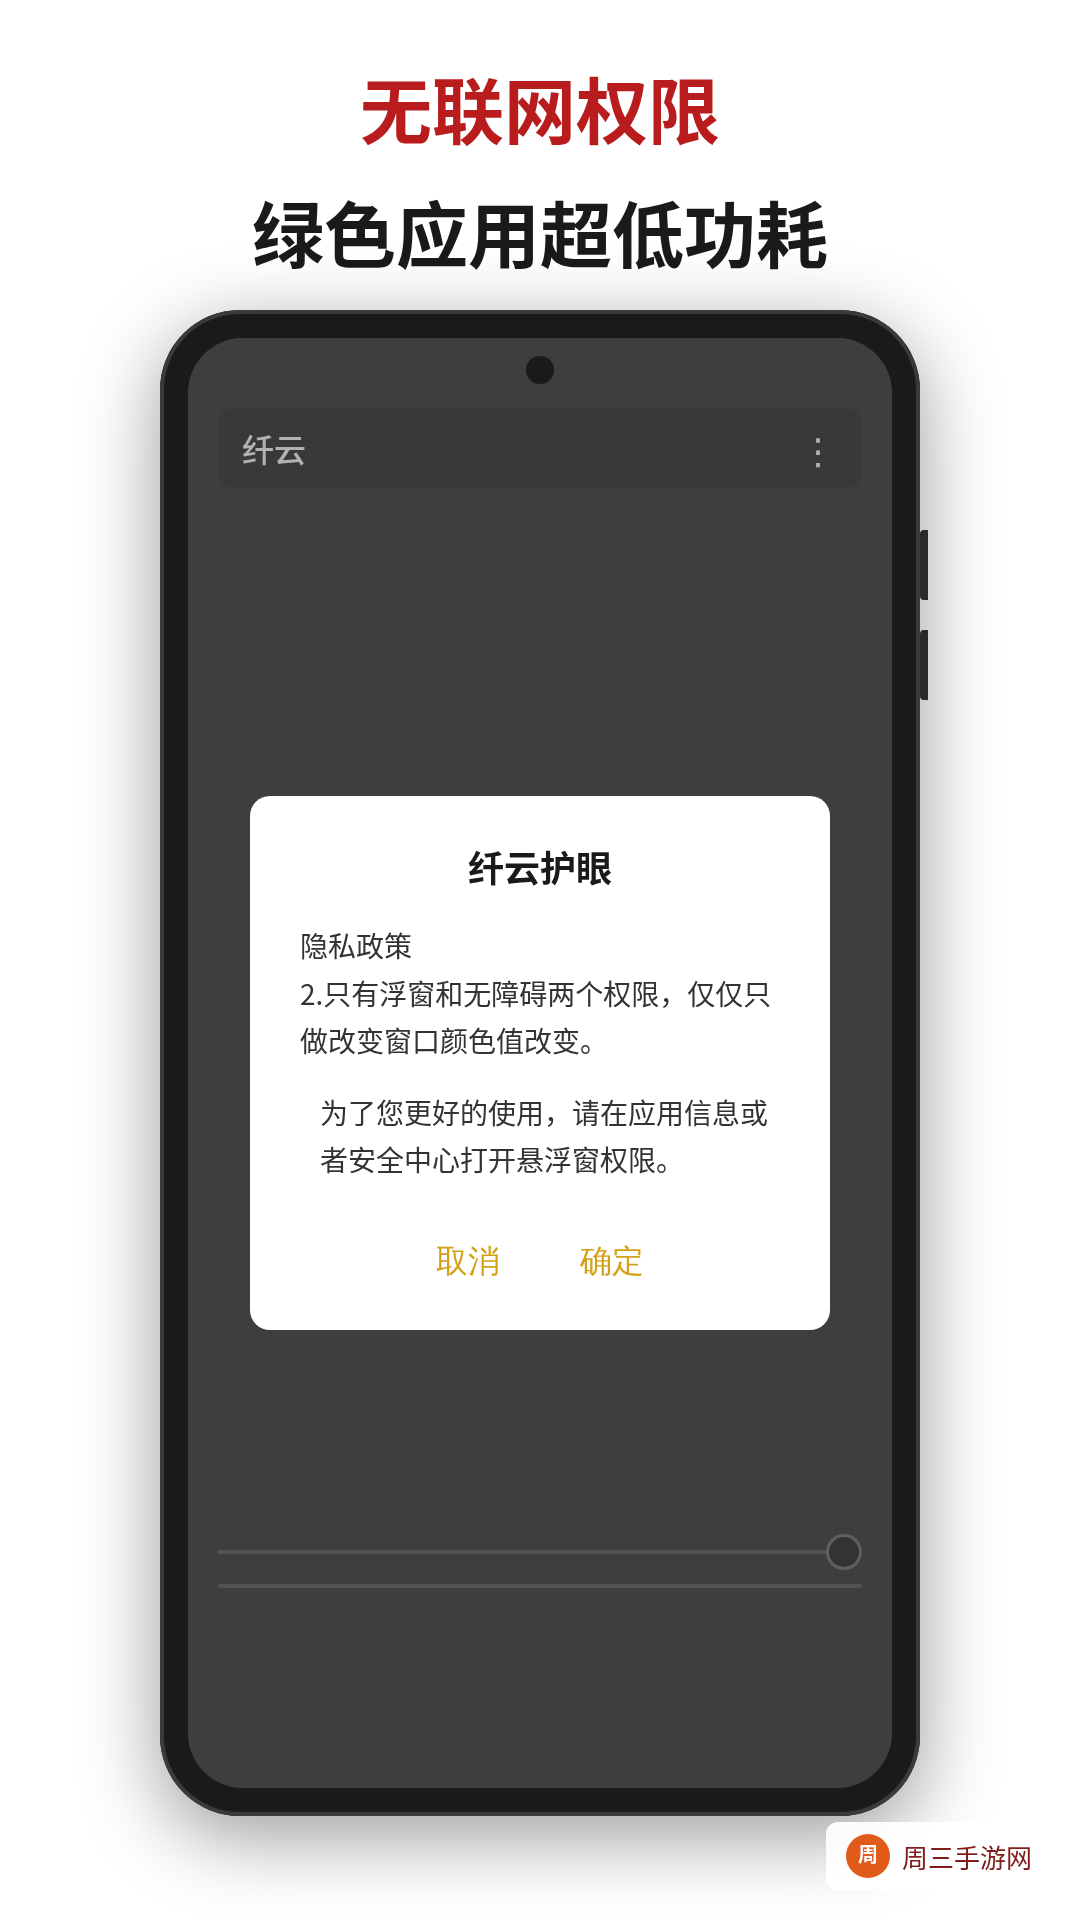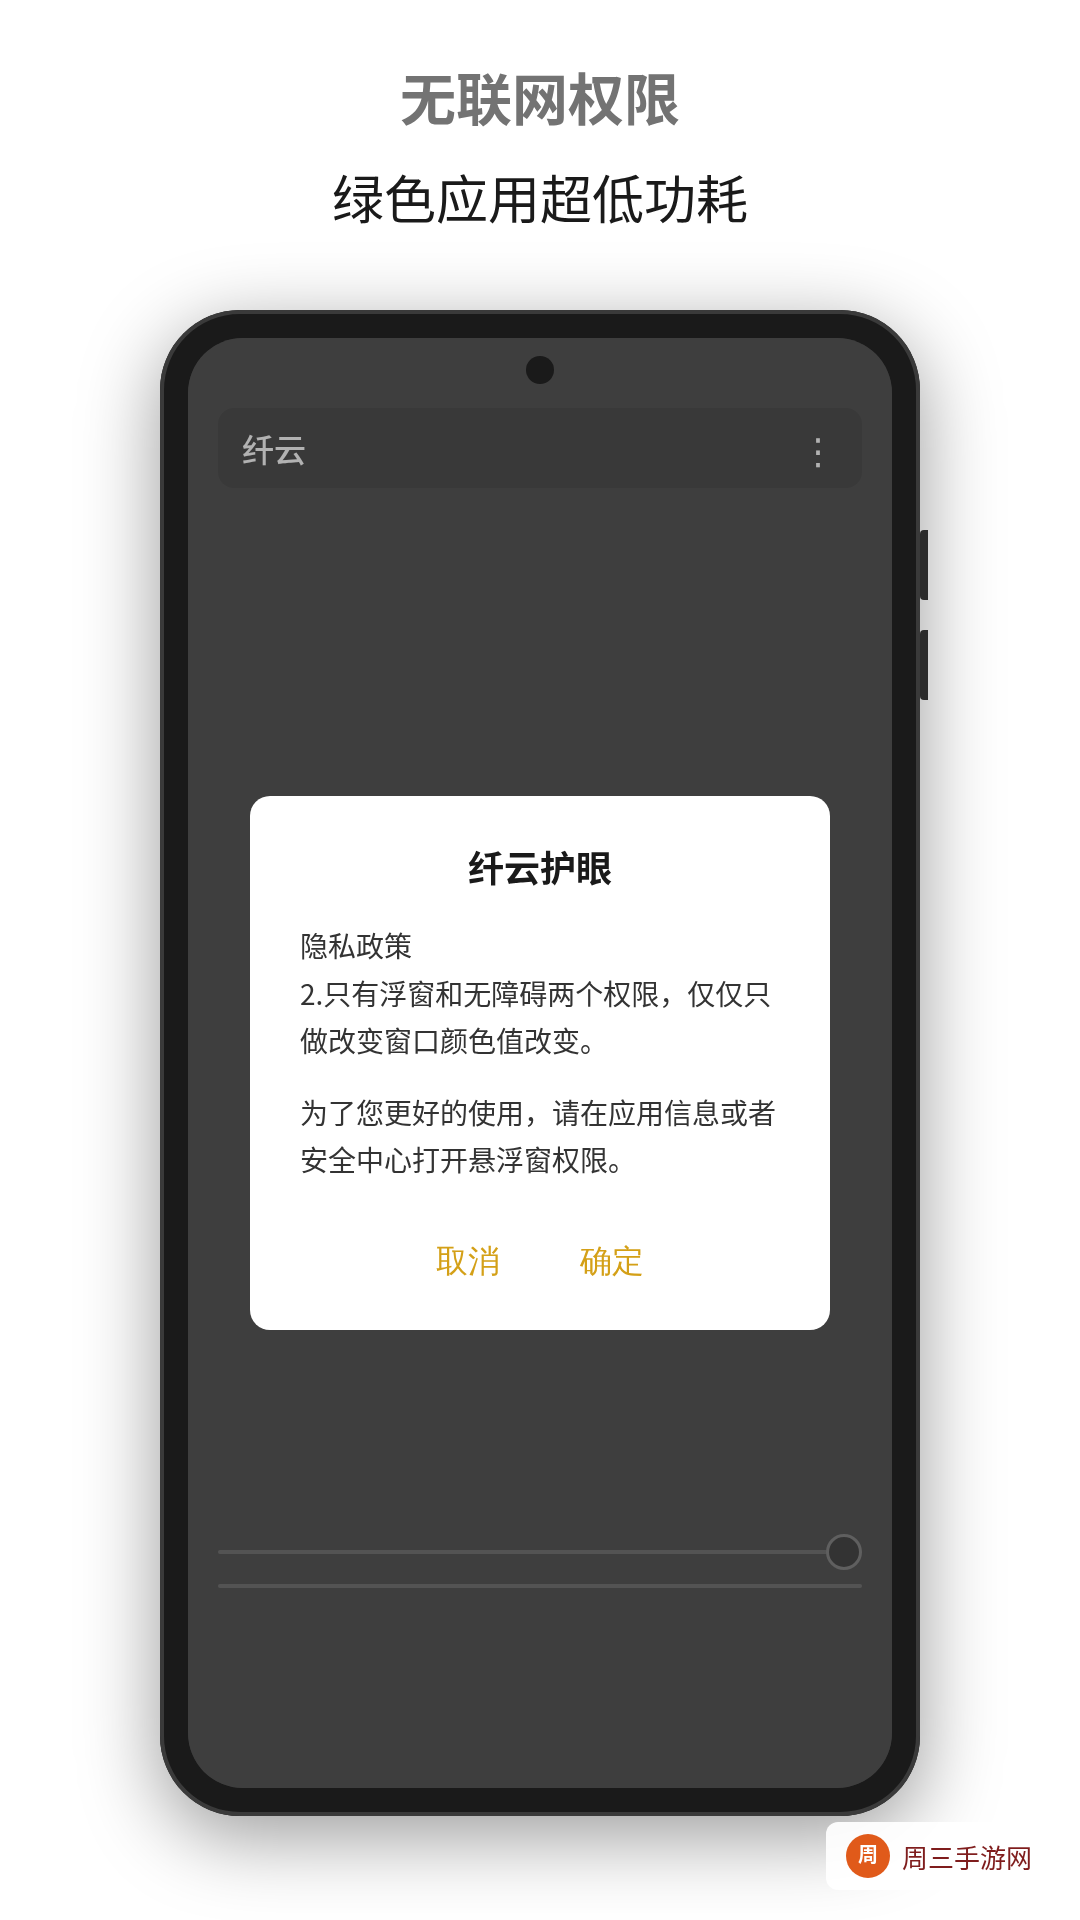--- a/index.html
+++ b/index.html
@@ -16,29 +16,29 @@
     
     .top-text {
       position: absolute;
       top: 60px;
       left: 0;
       right: 0;
       text-align: center;
     }
 
     .top-text .line1 {
-      font-size: 56px;
+      font-size: 72px;
       font-weight: 700;
-      color: #737373;
+      color: #b91c1c;
       line-height: 1.3;
     }
 
     .top-text .line2 {
-      font-size: 52px;
-      font-weight: 400;
+      font-size: 72px;
+      font-weight: 700;
       color: #1a1a1a;
       line-height: 1.3;
       margin-top: 30px;
     }
 
     
     .phone-wrapper {
       position: absolute;
       top: 310px;
       left: 50%;
@@ -210,20 +210,21 @@
     }
 
     .dialog-body .section-content {
       font-size: 28px;
       color: #333333;
       line-height: 1.7;
     }
 
     .dialog-body .section-spacing {
       margin-top: 24px;
+      margin-left: 20px;
     }
 
     .dialog-actions {
       display: flex;
       justify-content: center;
       gap: 40px;
       margin-top: 36px;
       padding-top: 10px;
     }
 

